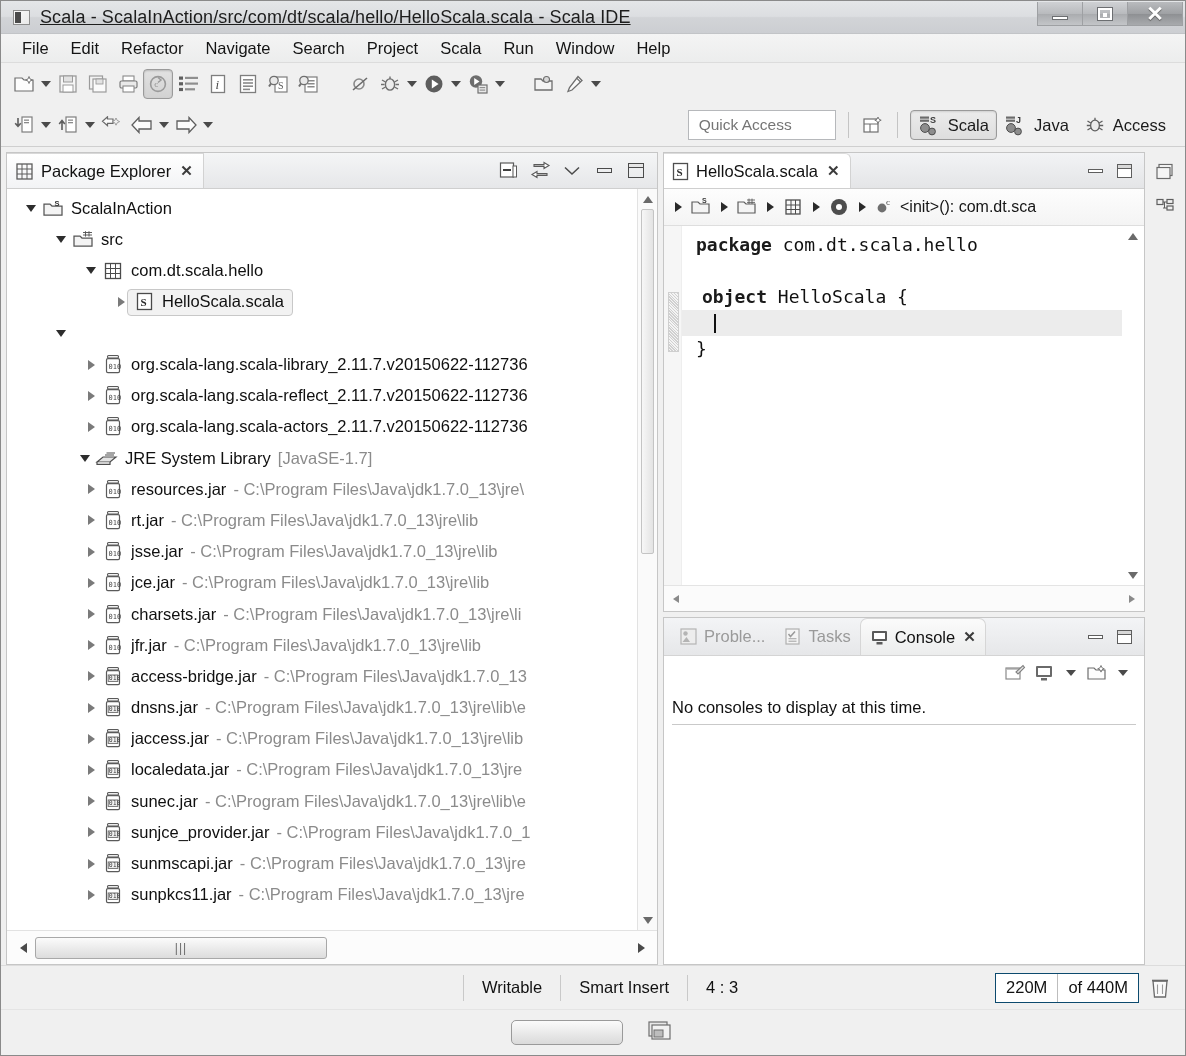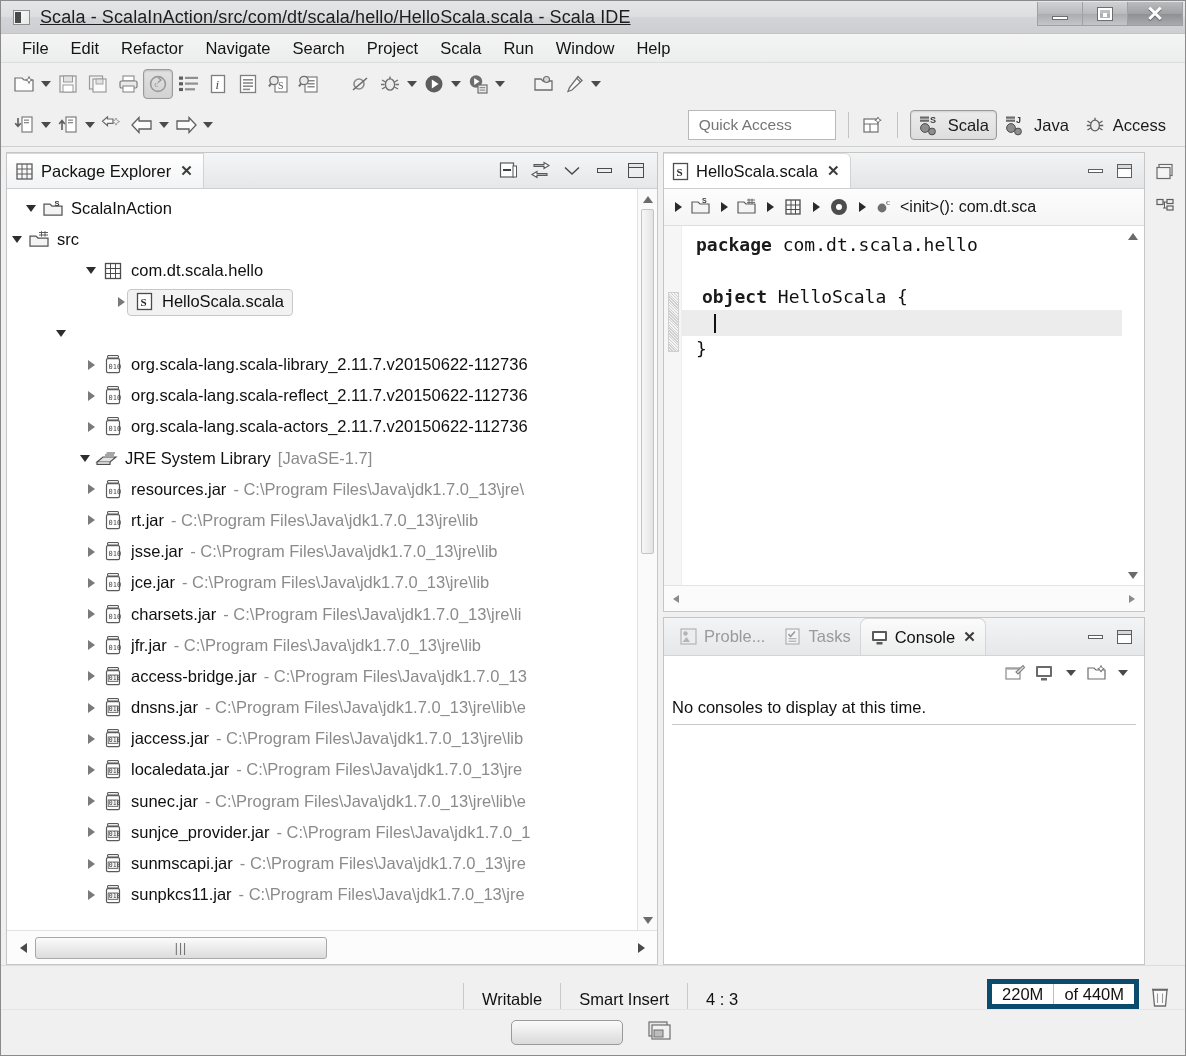--- a/index.html
+++ b/index.html
@@ -294,29 +294,29 @@
   .cons-msg{ font-size:16.5px; color:#111; border-bottom:1px solid #c9c9c9; padding-bottom:7px;}
 
   
   .fast-view{
     width:30px; flex:none; display:flex; flex-direction:column; align-items:center;
     padding-top:8px; gap:14px; background:#f0f0f0;
   }
 
   
   .statusbar{
-    height:44px; flex:none; display:flex; align-items:flex-end;
+    height:44px; flex:none; display:flex; align-items:center;
     background:#f0f0f0; border-top:1px solid #dcdcdc;
     font-size:16.5px; color:#111;
   }
   .st-sep{ width:1px; height:26px; background:#c9c9c9; }
   .st-cell{ padding:0 18px; white-space:nowrap;}
   .heap{
     margin-left:auto; display:flex; align-items:center;
-    border:5px solid #0c4a6e; background:#fff; height:30px;
+    border:1px solid #0c4a6e; background:#fff; height:30px;
     margin-right:6px;
   }
   .heap-txt{ padding:0 10px; font-size:16.5px; color:#111; }
   .heap-div{ width:1px; height:100%; background:#bdbdbd;}
   .trash{ width:30px; margin-right:10px; display:flex;align-items:center;justify-content:center;}
 
   .bottombar{
     height:46px; flex:none; background:#f0f0f0;
     display:flex; align-items:center; justify-content:center; gap:22px;
     border-top:1px solid #e4e4e4;
@@ -649,21 +649,21 @@
               <div style="display: flex; align-items: center; min-width: 0px;">
                 <span class="ticon">
                   <svg class="ic" width="23" height="20" viewBox="0 0 23 20">
                     <path d="M2 5h6l2 2h10v9H2z" fill="#f4f4f4" stroke="#555" stroke-width="1.25"></path>
                     <text x="12.5" y="6.6" font-size="7.5" fill="#333" font-weight="bold">S</text>
                   </svg>
                 </span>
                 <span class="rowtext">ScalaInAction</span>
               </div>
             </div>
-            <div class="row" style="">
+            <div class="row" style="padding-left: 44px;">
               <div class="arrow down"></div>
               <div style="display: flex; align-items: center; min-width: 0px;">
                 <span class="ticon">
                   <svg class="ic" width="23" height="20" viewBox="0 0 23 20">
                     <path d="M2 6h6l2 2h10v8H2z" fill="#f4f4f4" stroke="#555" stroke-width="1.25"></path>
                     <path d="M11 2.5 H20 M11 5 H20 M13.5 1.2 V6.6 M17 1.2 V6.6" stroke="#555" stroke-width=".95"></path>
                   </svg>
                 </span>
                 <span class="rowtext">src</span>
               </div>

